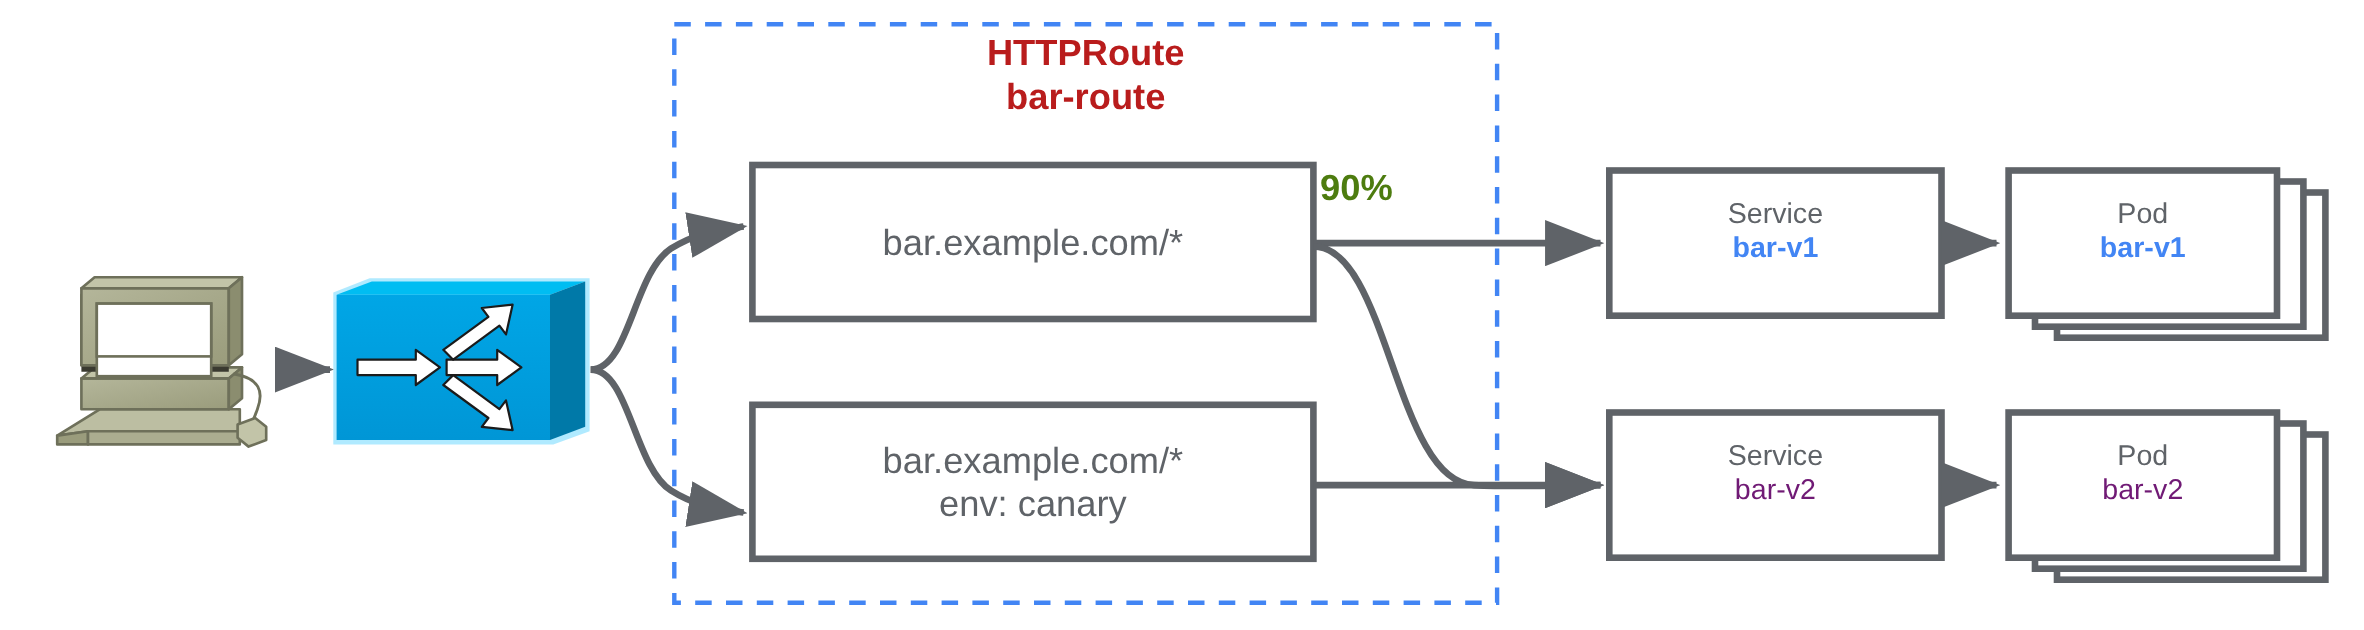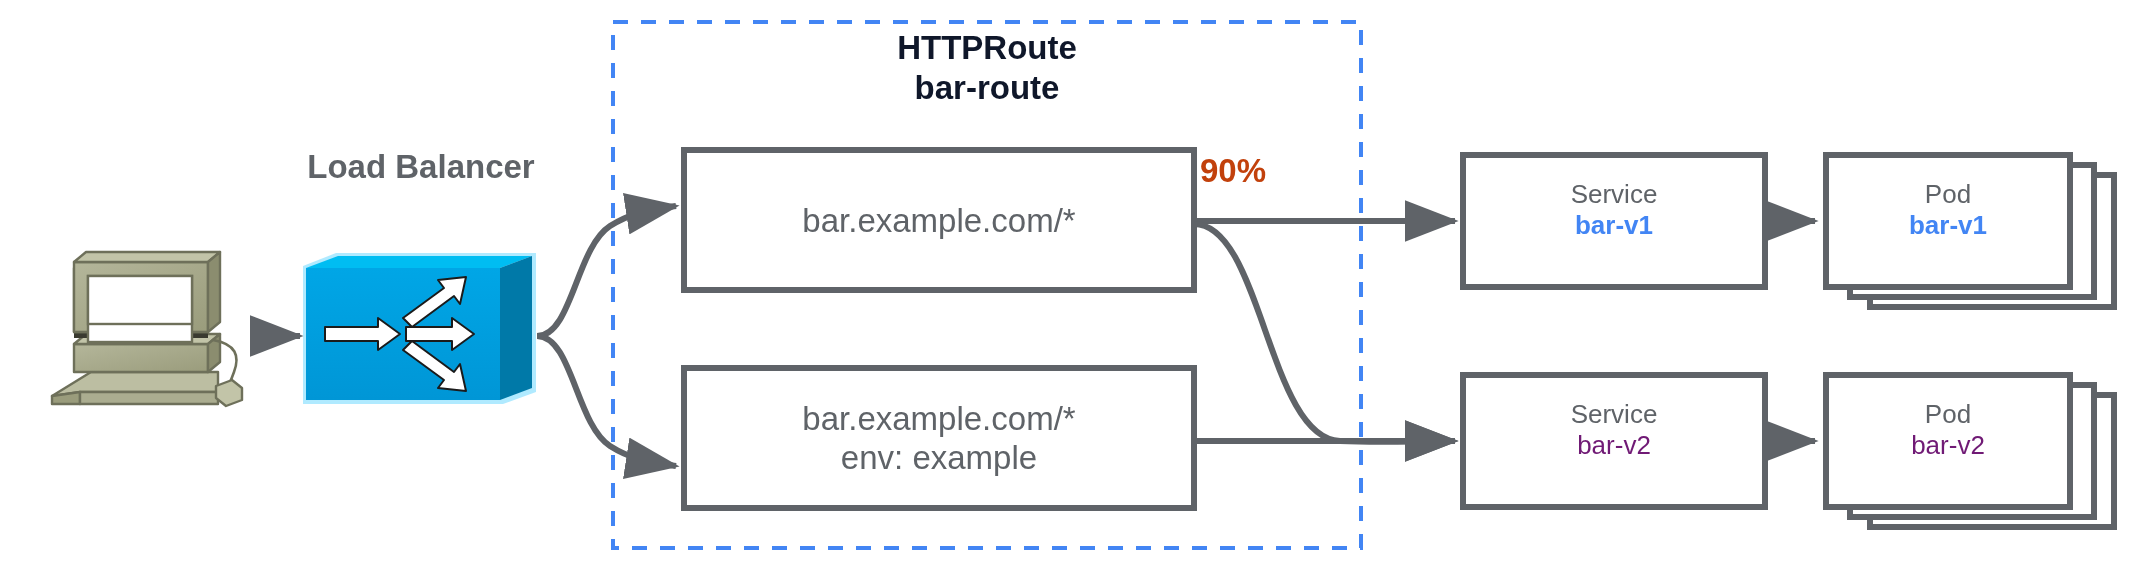--- a/index.html
+++ b/index.html
@@ -46,33 +46,33 @@
     font-weight: 400;
   }
   .route-label {
     font-size: 33px;
     font-weight: 400;
     color: #5f6368;
   }
   .group-title {
     font-size: 33px;
     font-weight: 700;
-    color: #0f172a;
+    color: #b91c1c;
     line-height: 1.22;
   }
   .lb-title {
     font-size: 33px;
     font-weight: 700;
     color: #5f6368;
   }
   .pct-label {
     font-size: 33px;
     font-weight: 700;
   }
-  .pct-blue { color: #c2410c; }
+  .pct-blue { color: #4d7c0f; }
   .pct-green { color: #34a853; }
 </style>
 </head>
 <body>
 
 <div id="diagram-root">
 
   <svg class="svg-layer" viewBox="0 0 2149 573">
     <defs>
       <marker id="arrowhead" markerWidth="9" markerHeight="7" refX="8.4" refY="3.5" orient="auto" markerUnits="strokeWidth">
@@ -171,27 +171,26 @@
       <rect x="1850" y="385" width="244" height="132" fill="#ffffff" stroke="#5f6368" stroke-width="6"></rect>
       <rect x="1826" y="375" width="244" height="132" fill="#ffffff" stroke="#5f6368" stroke-width="6"></rect>
     </g>
   </svg>
 
   <div class="txt group-title" style="left:613px; top:28px; width:748px;">
     <div>HTTPRoute</div>
     <div>bar-route</div>
   </div>
 
-  <div class="txt lb-title" style="left:241px; top:148px; width:360px;">Load Balancer</div>
 
   <div class="txt route-label" style="left:684px; top:202px; width:510px;">bar.example.com/*</div>
 
   <div class="txt route-label" style="left:684px; top:400px; width:510px;">
     <div>bar.example.com/*</div>
-    <div>env: example</div>
+    <div>env: canary</div>
   </div>
 
   <div class="txt pct-label pct-blue" style="left:1200px; top:152px; width:150px; text-align:left;">90%</div>
 
   <div class="txt node-box-label" style="left:1463px; top:179px; width:302px;">
     <div>Service</div>
     <div class="accent-blue">bar-v1</div>
   </div>
 
   <div class="txt node-box-label" style="left:1463px; top:399px; width:302px;">

